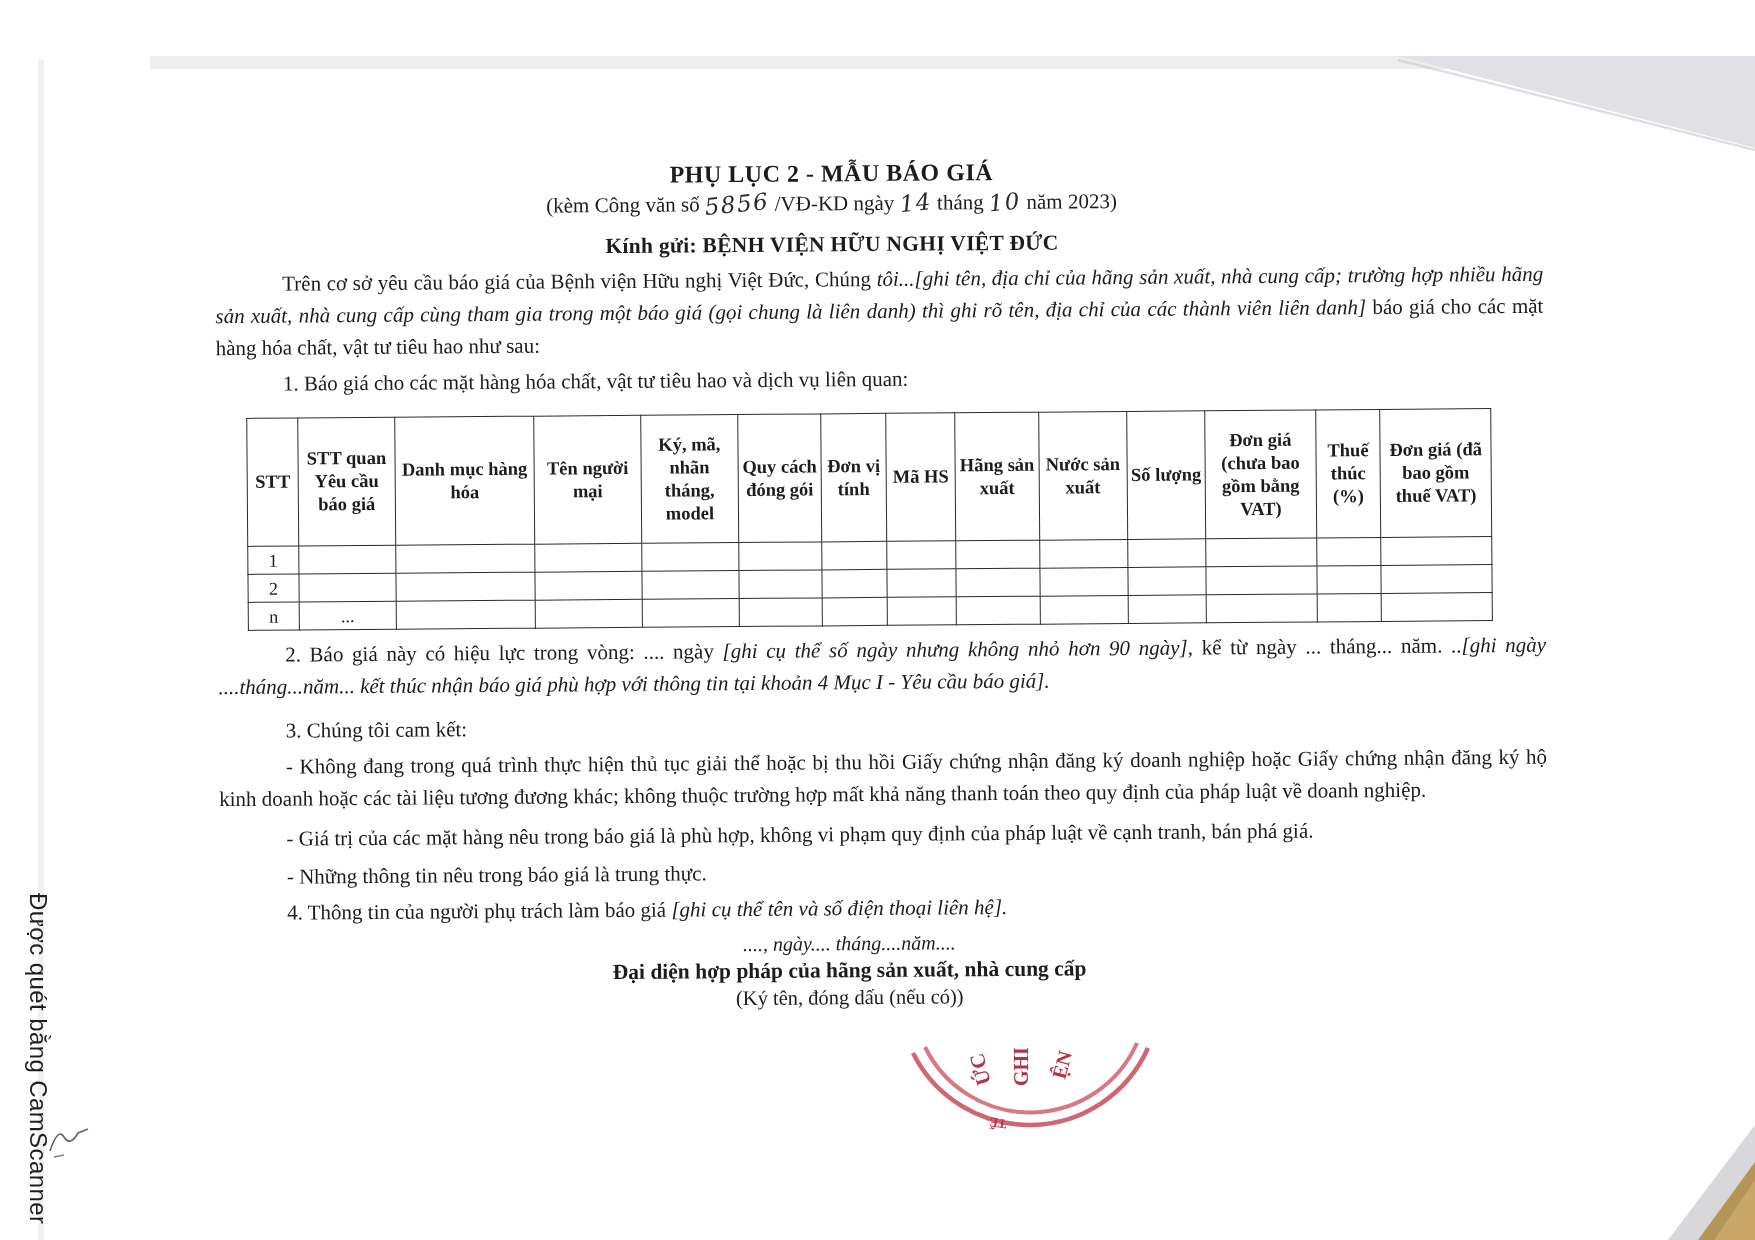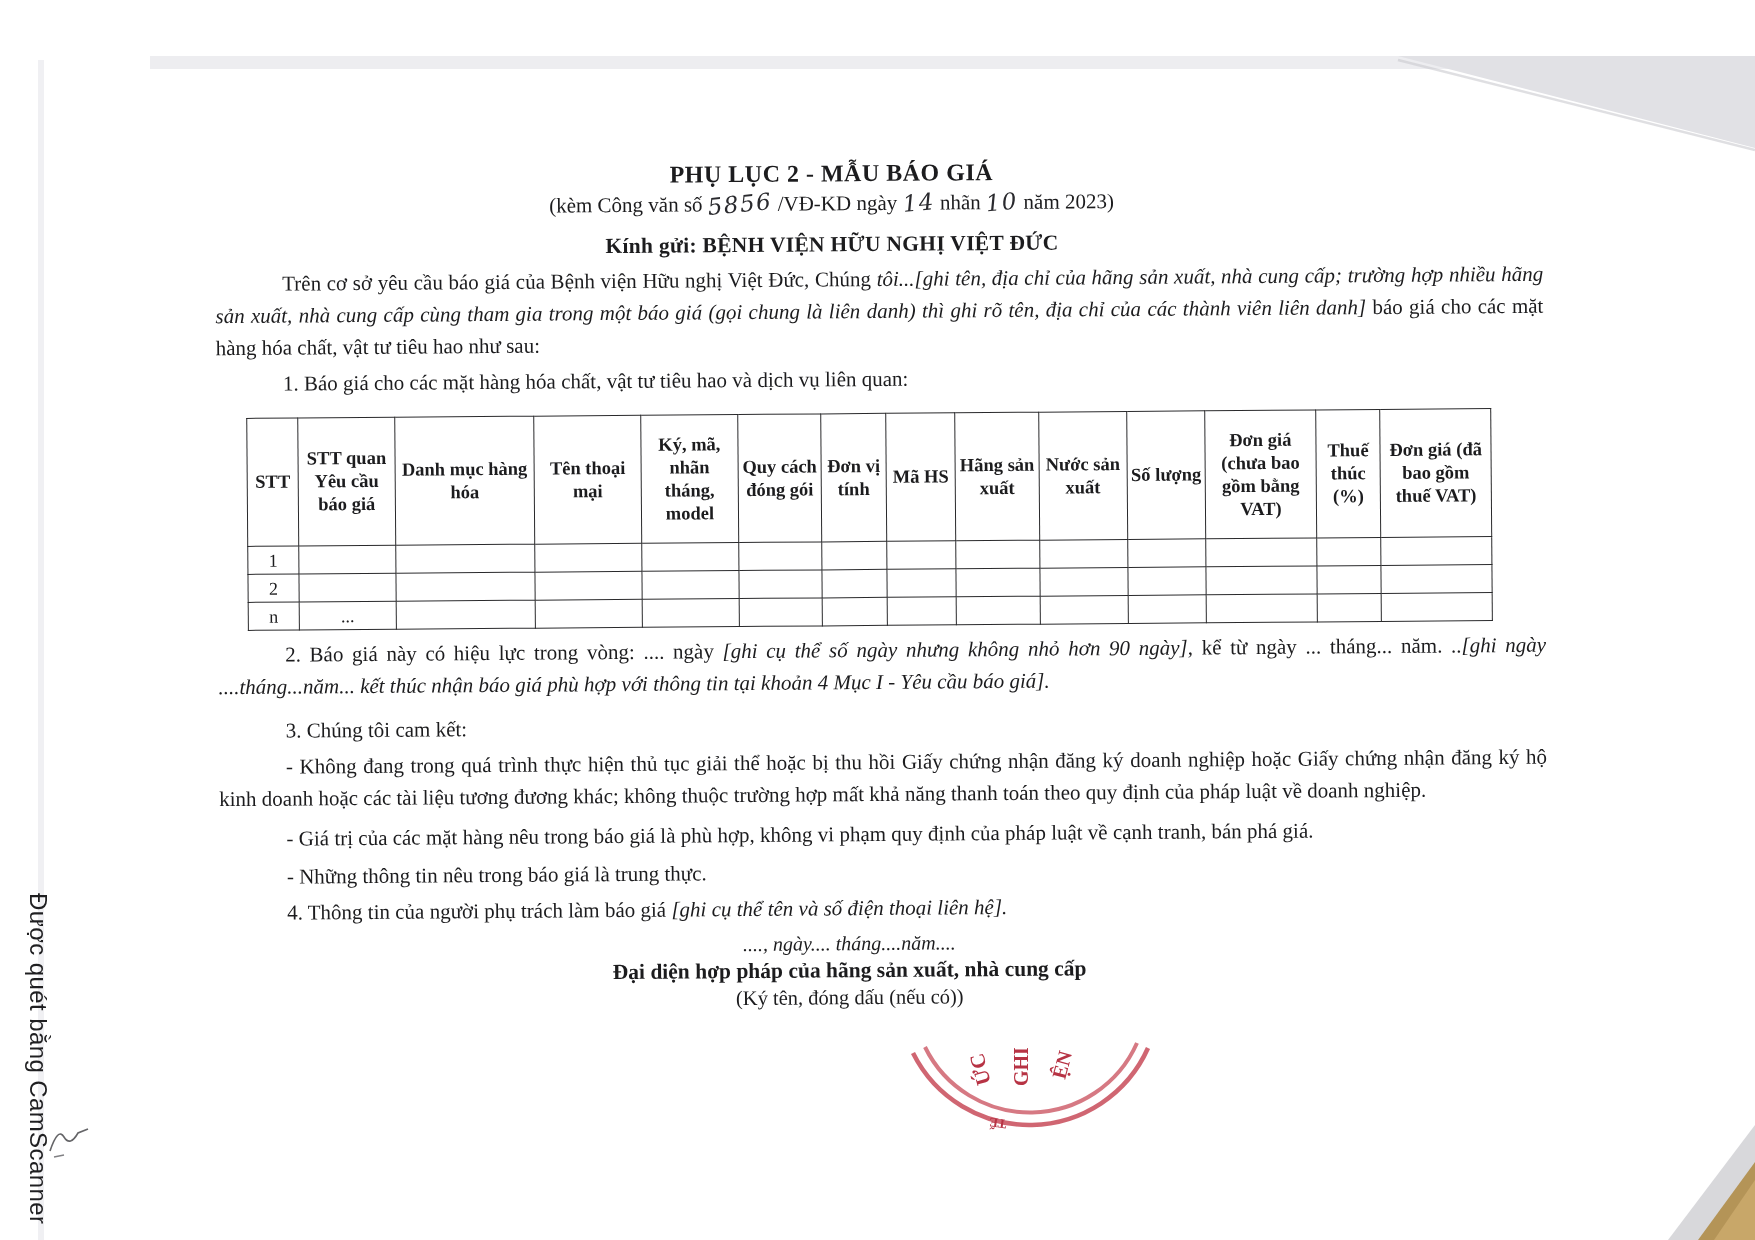--- a/index.html
+++ b/index.html
@@ -73,21 +73,21 @@
     <path d="M1398,60 L1755,150" stroke="#c9c9ce" stroke-width="2.5" opacity="0.6" fill="none"></path>
     <polygon points="1755,1125 1755,1240 1668,1240" fill="#d8d8db"></polygon>
     <polygon points="1755,1162 1755,1240 1698,1240" fill="#b49457"></polygon>
     <polygon points="1755,1180 1755,1240 1714,1240" fill="#caa96b" opacity="0.9"></polygon>
   </svg>
 
   <div class="watermark">Được quét bằng CamScanner</div>
 
   <div class="content">
     <div class="doc-title">PHỤ LỤC 2 - MẪU BÁO GIÁ</div>
-    <div class="doc-subtitle"><span>(kèm Công văn số </span><span class="hand">5856</span><span> /VĐ-KD ngày </span><span class="hand">14</span><span> nhãn </span><span class="hand">10</span><span> năm 2023)</span></div>
+    <div class="doc-subtitle"><span>(kèm Công văn số </span><span class="hand">5856</span><span> /VĐ-KD ngày </span><span class="hand">14</span><span> tháng </span><span class="hand">10</span><span> năm 2023)</span></div>
     <div class="salutation">Kính gửi: BỆNH VIỆN HỮU NGHỊ VIỆT ĐỨC</div>
 
     <p class="para indent intro"><span>Trên cơ sở yêu cầu báo giá của Bệnh viện Hữu nghị Việt Đức, Chúng </span><span class="it">tôi...[ghi tên, địa chỉ của hãng sản xuất, nhà cung cấp; trường hợp nhiều hãng sản xuất, nhà cung cấp cùng tham gia trong một báo giá (gọi chung là liên danh) thì ghi rõ tên, địa chỉ của các thành viên liên danh]</span><span> báo giá cho các mặt hàng hóa chất, vật tư tiêu hao như sau:</span></p>
     <p class="para indent item1">1. Báo giá cho các mặt hàng hóa chất, vật tư tiêu hao và dịch vụ liên quan:</p>
 
     <table class="quote">
         <colgroup>
           <col style="width: 4.1%;">
           <col style="width: 7.8%;">
           <col style="width: 11.2%;">
@@ -101,21 +101,21 @@
           <col style="width: 6.3%;">
           <col style="width: 8.9%;">
           <col style="width: 5.2%;">
           <col style="width: 8.9%;">
         </colgroup>
         <thead>
           <tr>
             <th>STT</th>
             <th>STT quan Yêu cầu báo giá</th>
             <th>Danh mục hàng hóa</th>
-            <th>Tên thoại mại</th>
+            <th>Tên người mại</th>
             <th>Ký, mã, nhãn tháng, model</th>
             <th>Quy cách đóng gói</th>
             <th>Đơn vị tính</th>
             <th>Mã HS</th>
             <th>Hãng sản xuất</th>
             <th>Nước sản xuất</th>
             <th>Số lượng</th>
             <th>Đơn giá (chưa bao gồm bằng VAT)</th>
             <th>Thuế thúc (%)</th>
             <th>Đơn giá (đã bao gồm thuế VAT)</th>

